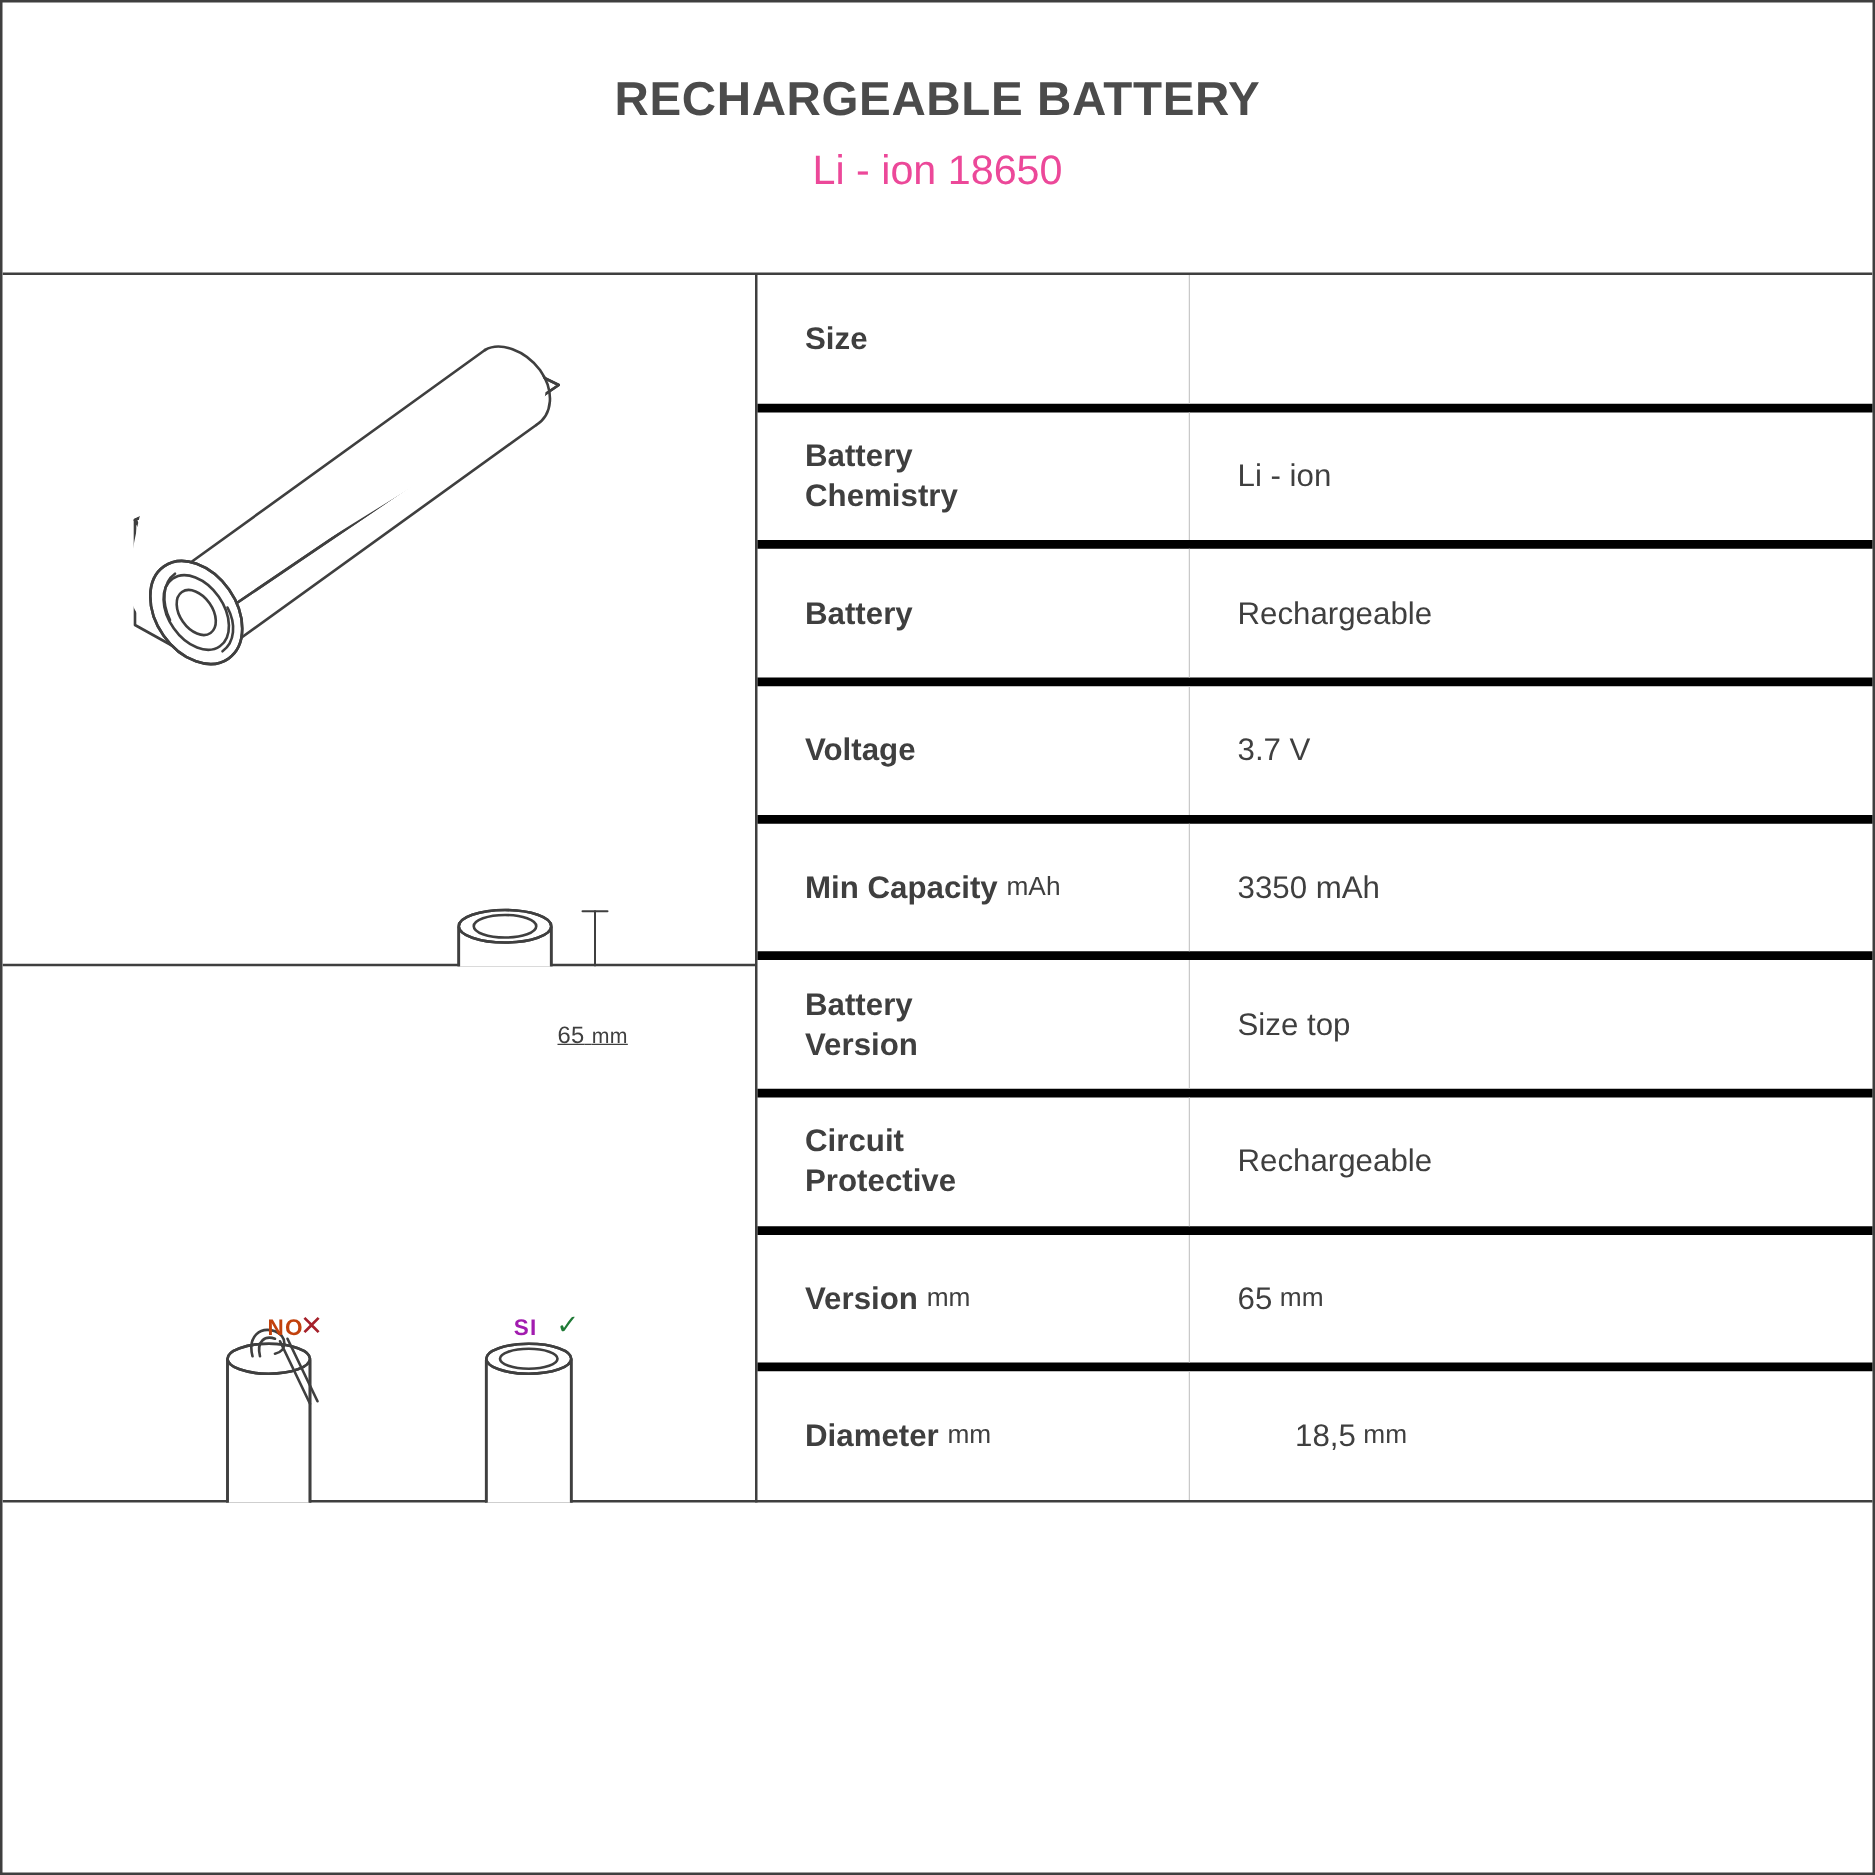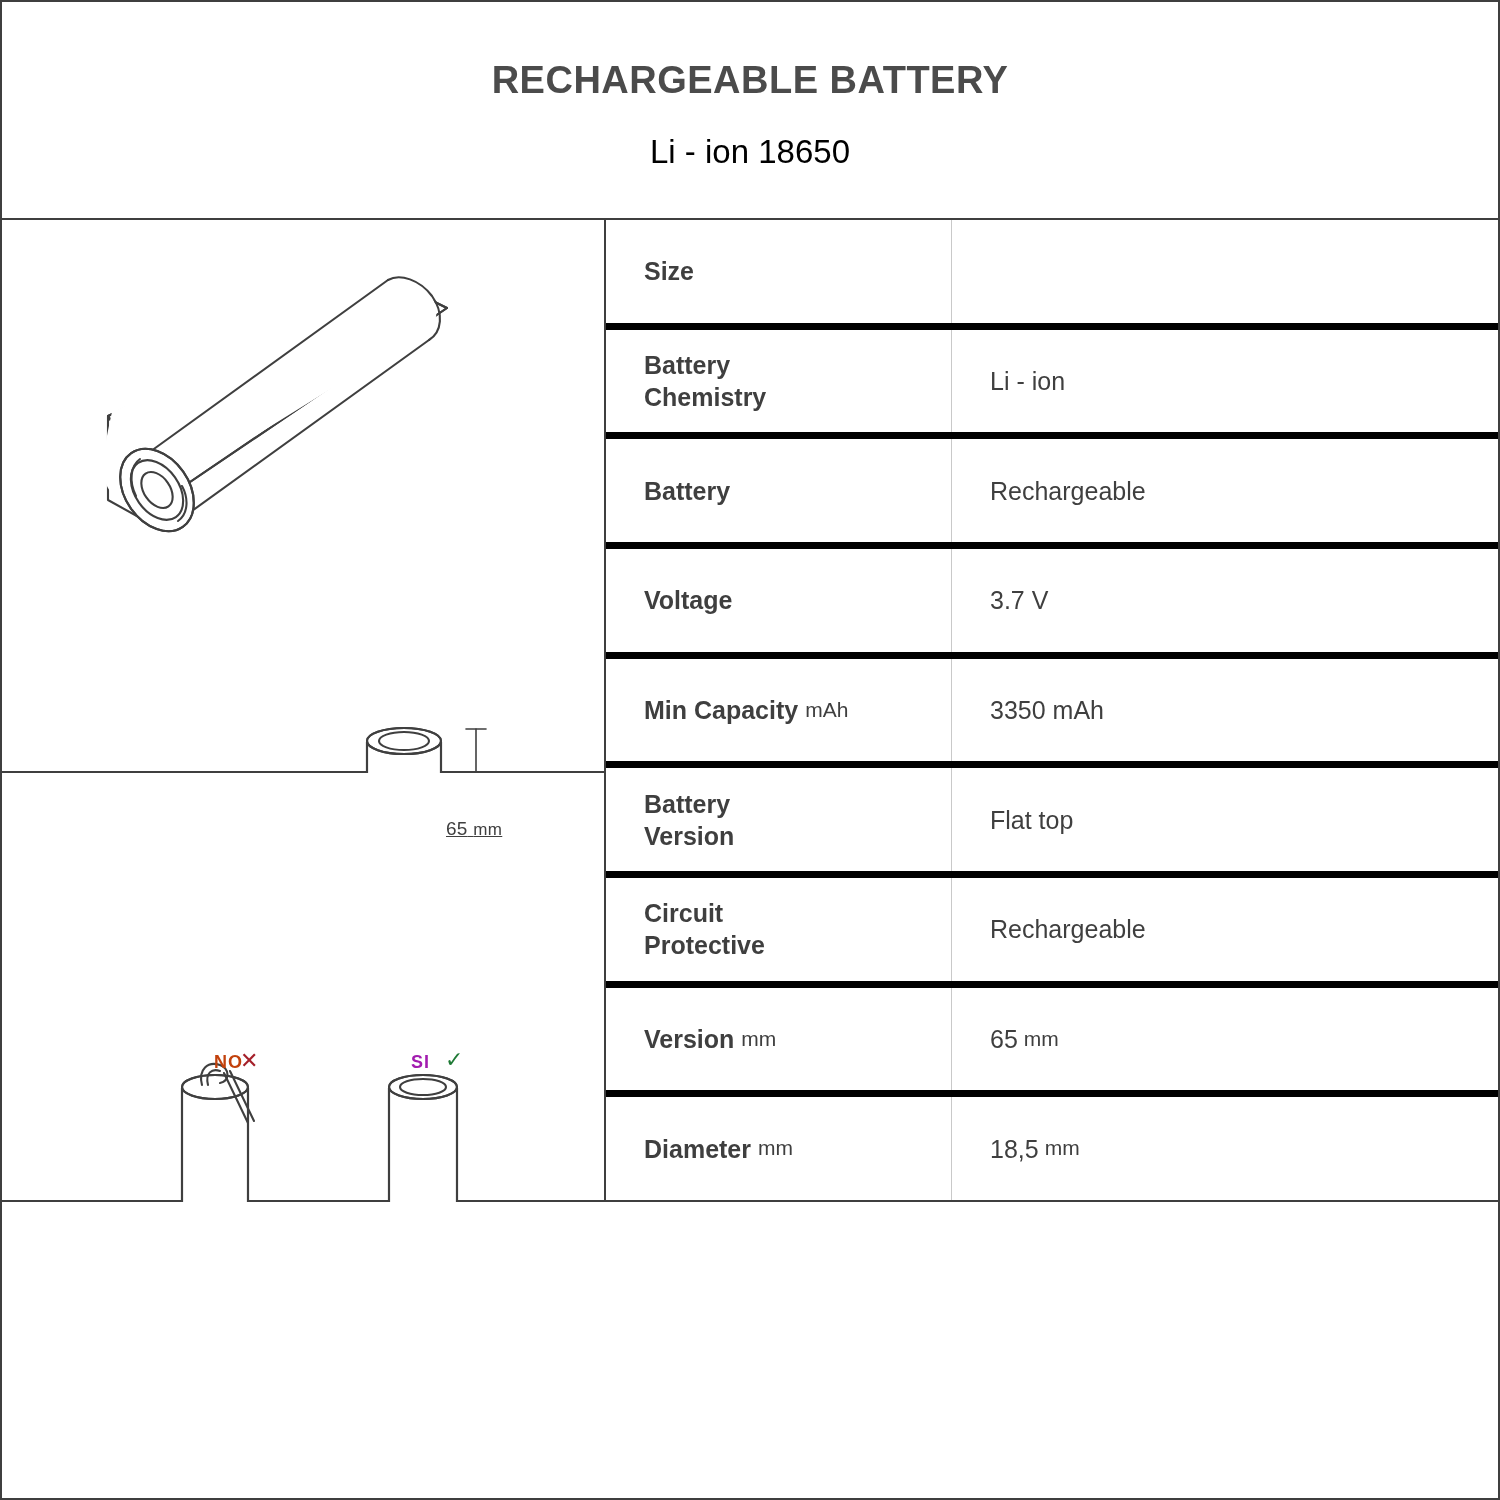--- a/index.html
+++ b/index.html
@@ -37,22 +37,22 @@
   .title {
     font-size: 38px;
     font-weight: bold;
     letter-spacing: 0.5px;
     color: #4b4b4b;
     line-height: 1.1;
   }
   .subtitle {
     font-size: 33px;
     font-weight: normal;
-    color: #000000;
-    margin-top: 32px;
+    color: #ec4899;
+    margin-top: 16px;
     line-height: 1.1;
   }
 
   
   .left-col {
     position: absolute;
     left: 0;
     top: 218px;
     width: 602px;
     height: 982px;
@@ -135,21 +135,21 @@
     border-bottom: 2px solid #3f3f3f;
     display: flex;
     flex-direction: column;
   }
   .spec-row {
     display: flex;
     flex: 1 1 0;
     border-bottom: 7px solid #000000;
     min-height: 0;
   }
-  .spec-row:last-child { border-bottom: none; }
+  .spec-row:last-child { border-bottom: none; gap: 46px; }
   .spec-key, .spec-val {
     display: flex;
     align-items: center;
     box-sizing: border-box;
     padding: 0 0 0 38px;
   }
   .spec-key {
     width: 346px;
     font-size: 25px;
     font-weight: bold;
@@ -324,21 +324,21 @@
     </div>
 
     <div class="spec-row">
       <div class="spec-key">
         <span>
           <span class="stack">Battery</span>
           <span class="stack">Version</span>
         </span>
       </div>
       <div class="spec-val">
-        <span>Flat top</span>
+        <span>Size top</span>
       </div>
     </div>
 
     <div class="spec-row">
       <div class="spec-key">
         <span>
           <span class="stack">Circuit</span>
           <span class="stack">Protective</span>
         </span>
       </div>

